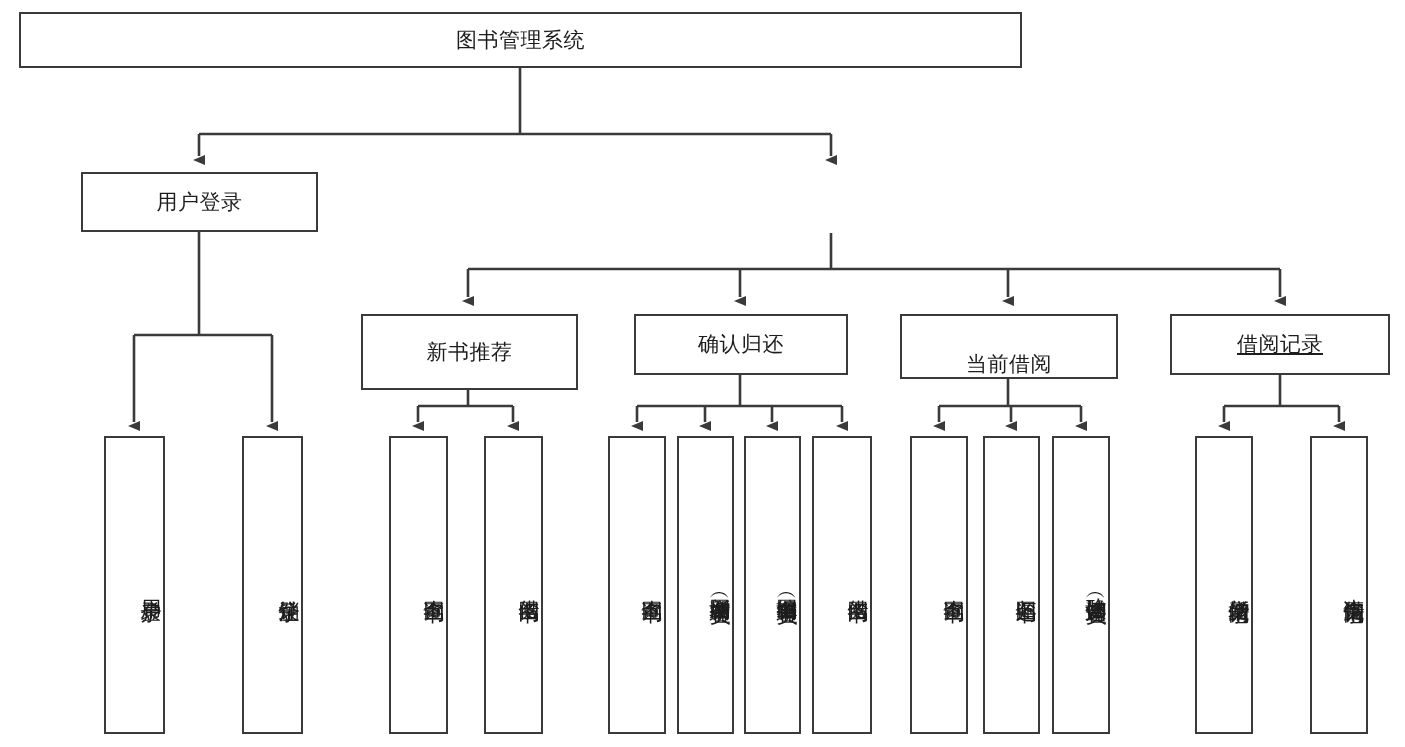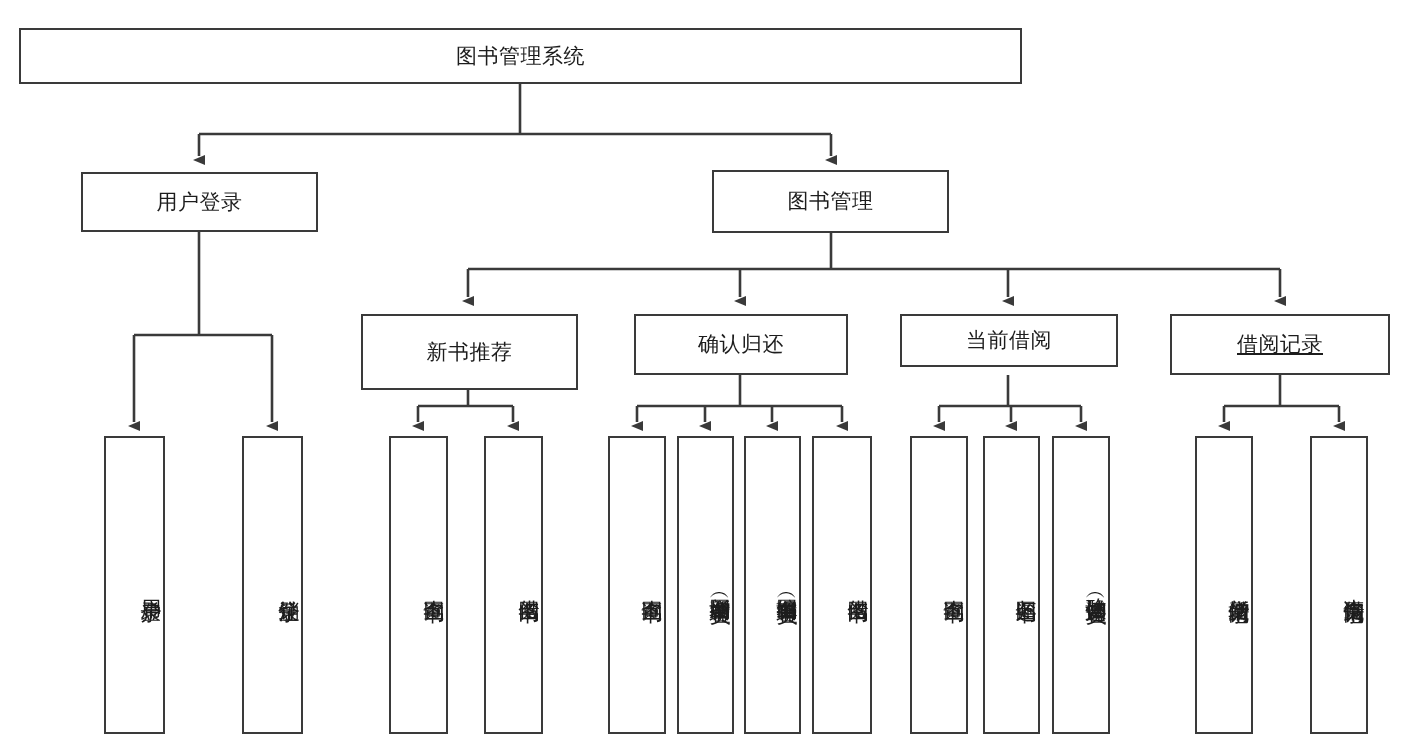--- a/index.html
+++ b/index.html
@@ -113,38 +113,35 @@
       <path d="M1011,406 L1011,422" marker-end="url(#arrow)"></path>
       <path d="M1081,406 L1081,422" marker-end="url(#arrow)"></path>
 
       <path d="M1280,375 L1280,406"></path>
       <path d="M1224,406 L1339,406"></path>
       <path d="M1224,406 L1224,422" marker-end="url(#arrow)"></path>
       <path d="M1339,406 L1339,422" marker-end="url(#arrow)"></path>
     </g>
   </svg>
 
-  <div class="node horiz" style="left:19px; top:28px; width:1003px; height:56px;">
+  <div class="node horiz" style="left:19px; top:12px; width:1003px; height:56px;">
     <span class="lbl">图书管理系统</span>
   </div>
 
   <div class="node horiz" style="left:81px; top:172px; width:237px; height:60px;">
     <span class="lbl">用户登录</span>
-  </div>
-  <div class="node horiz" style="left:712px; top:170px; width:237px; height:63px;">
-    <span class="lbl">图书管理</span>
   </div>
 
   <div class="node horiz" style="left:361px; top:314px; width:217px; height:76px;">
     <span class="lbl">新书推荐</span>
   </div>
   <div class="node horiz" style="left:634px; top:314px; width:214px; height:61px;">
     <span class="lbl">确认归还</span>
   </div>
-  <div class="node horiz" style="left:900px; top:314px; width:218px; height:53px;">
+  <div class="node horiz" style="left:900px; top:314px; width:218px; height:65px;align-items:flex-end;">
     <span class="lbl">当前借阅</span>
   </div>
   <div class="node horiz" style="left:1170px; top:314px; width:220px; height:61px;text-decoration:underline;">
     <span class="lbl">借阅记录</span>
   </div>
 
   <div class="node vert" style="left:104px; top:436px; width:61px; height:298px;">
     <span class="lbl">用户登录</span>
   </div>
   <div class="node vert" style="left:242px; top:436px; width:61px; height:298px;">

